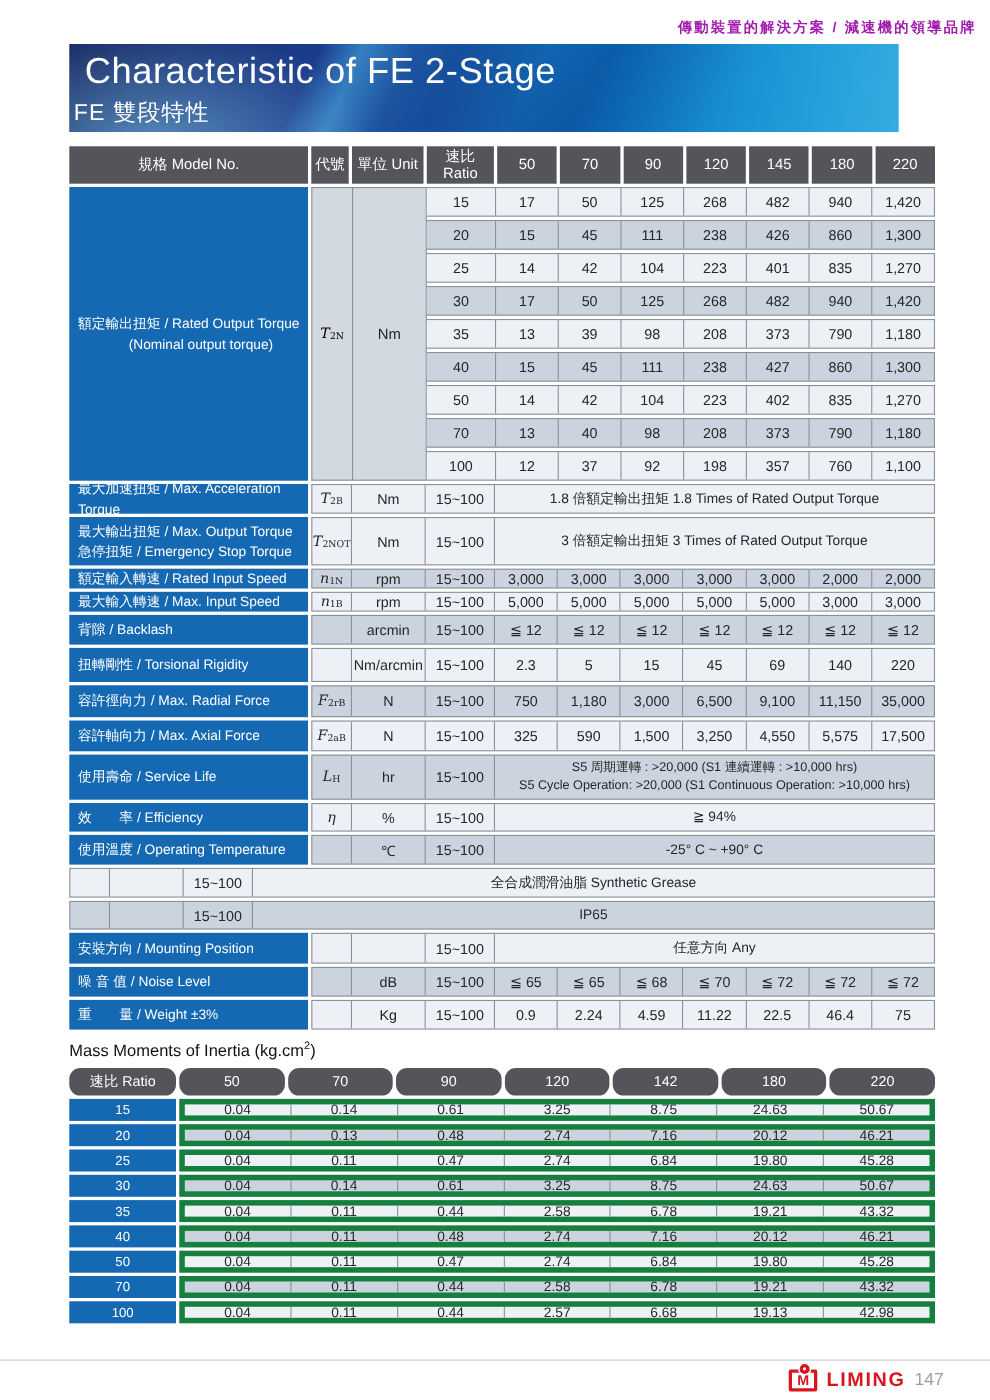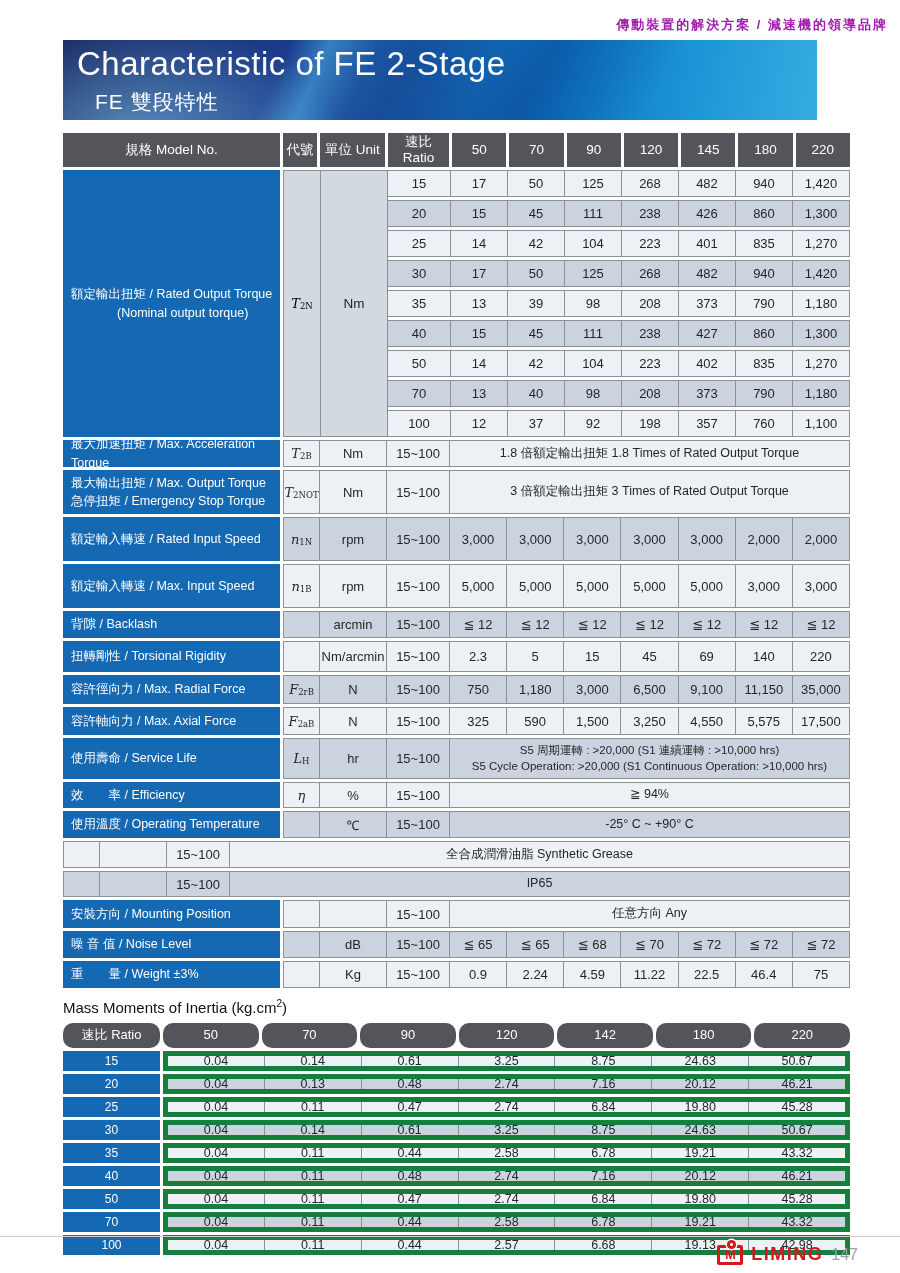--- a/index.html
+++ b/index.html
@@ -10,21 +10,21 @@
              font-weight: bold; letter-spacing: 2px; }
 
   .banner { position: absolute; left: 63px; top: 40px; width: 754px; height: 80px; color: #fff;
     background:
       radial-gradient(ellipse 320px 190px at 10% 120%, rgba(140,220,250,0.55), transparent 62%),
       linear-gradient(115deg, transparent 29%, rgba(80,190,240,0.50) 34%, rgba(60,150,220,0.15) 40%, transparent 45%),
       linear-gradient(120deg, transparent 55%, rgba(10,40,120,0.30) 62%, transparent 78%),
       linear-gradient(100deg, #16245E 0%, #1B3C8C 30%, #15529F 48%, #0C76C2 66%, #1C95D6 83%, #35ACE0 100%);
   }
   .banner-title { font-size: 33px; font-weight: 400; padding: 5px 0 0 14px; letter-spacing: 0.5px; }
-  .banner-sub   { font-size: 21px; font-weight: 400; padding: 5px 0 0 32px; letter-spacing: 1px; }
+  .banner-sub   { font-size: 21px; font-weight: 400; padding: 5px 0 0 4px; letter-spacing: 1px; }
 
   .content { position: absolute; left: 63px; top: 133px; width: 787px; }
 
   
   .mhdr { display: flex; height: 34px; margin-bottom: 3px; }
   .hcell { background: #54555A; color: #fff; font-size: 13.5px; display: flex; flex-direction: column;
            align-items: center; justify-content: center; margin-right: 3px; line-height: 1.15; }
   .hcell:last-child { margin-right: 0; }
   .h-model { width: 217px; } .h-sym { width: 34px; } .h-unit { width: 65px; } .h-ratio { width: 61px; }
   .h-val { flex: 1; }
@@ -49,21 +49,21 @@
           background: #EDF1F5; }
   .trow:last-child { margin-bottom: 0; }
   .trow:nth-child(even) { background: #CBD4DE; }
   .trow .ratio { width: 63px; }
   .trow .val { flex: 1; }
   .trow .val:last-child { border-right: none; }
 
   
   .srow { display: flex; height: 27px; margin-bottom: 3px; }
   .srow:nth-child(2) { height: 44px; }
-  .srow:nth-child(3), .srow:nth-child(4) { height: 44px; }
+  .srow:nth-child(3), .srow:nth-child(4) { height: 18px; }
   .srow:nth-child(6) { height: 31px; border-radius: 11px; }
   .srow:nth-child(7) { height: 29px; }
   .srow:nth-child(8), .srow:nth-child(14) { height: 28px; }
   .srow:nth-child(9) { height: 41px; }
   .srow:nth-child(10), .srow:nth-child(13) { height: 26px; }
   .srow .body { flex: 1; display: flex; border: 1px solid #8A9199; background: #EDF1F5; }
   .srow:nth-child(odd):not(:nth-child(1)) .body { background: #CBD4DE; }
   .srow .sym { width: 36px; } .srow .unit { width: 67px; font-size: 13px; } .srow .ratio { width: 63px; }
   .srow .val { flex: 1; }
   .srow .val:last-child { border-right: none; }
@@ -282,21 +282,21 @@
             <div class="c val">3,000</div>
             <div class="c val">3,000</div>
             <div class="c val">3,000</div>
             <div class="c val">3,000</div>
             <div class="c val">2,000</div>
             <div class="c val">2,000</div>
           </div>
         </div>
         <div class="srow">
           <div class="lbl">
-            <div>額定輸入轉速 / Max. Input Speed</div>
+            <div>最大輸入轉速 / Max. Input Speed</div>
           </div>
           <div class="body">
             <div class="c sym">
               <span class="sym-main">n</span>
               <span class="sym-sub">1B</span>
             </div>
             <div class="c unit">rpm</div>
             <div class="c ratio">15~100</div>
             <div class="c val">5,000</div>
             <div class="c val">5,000</div>

